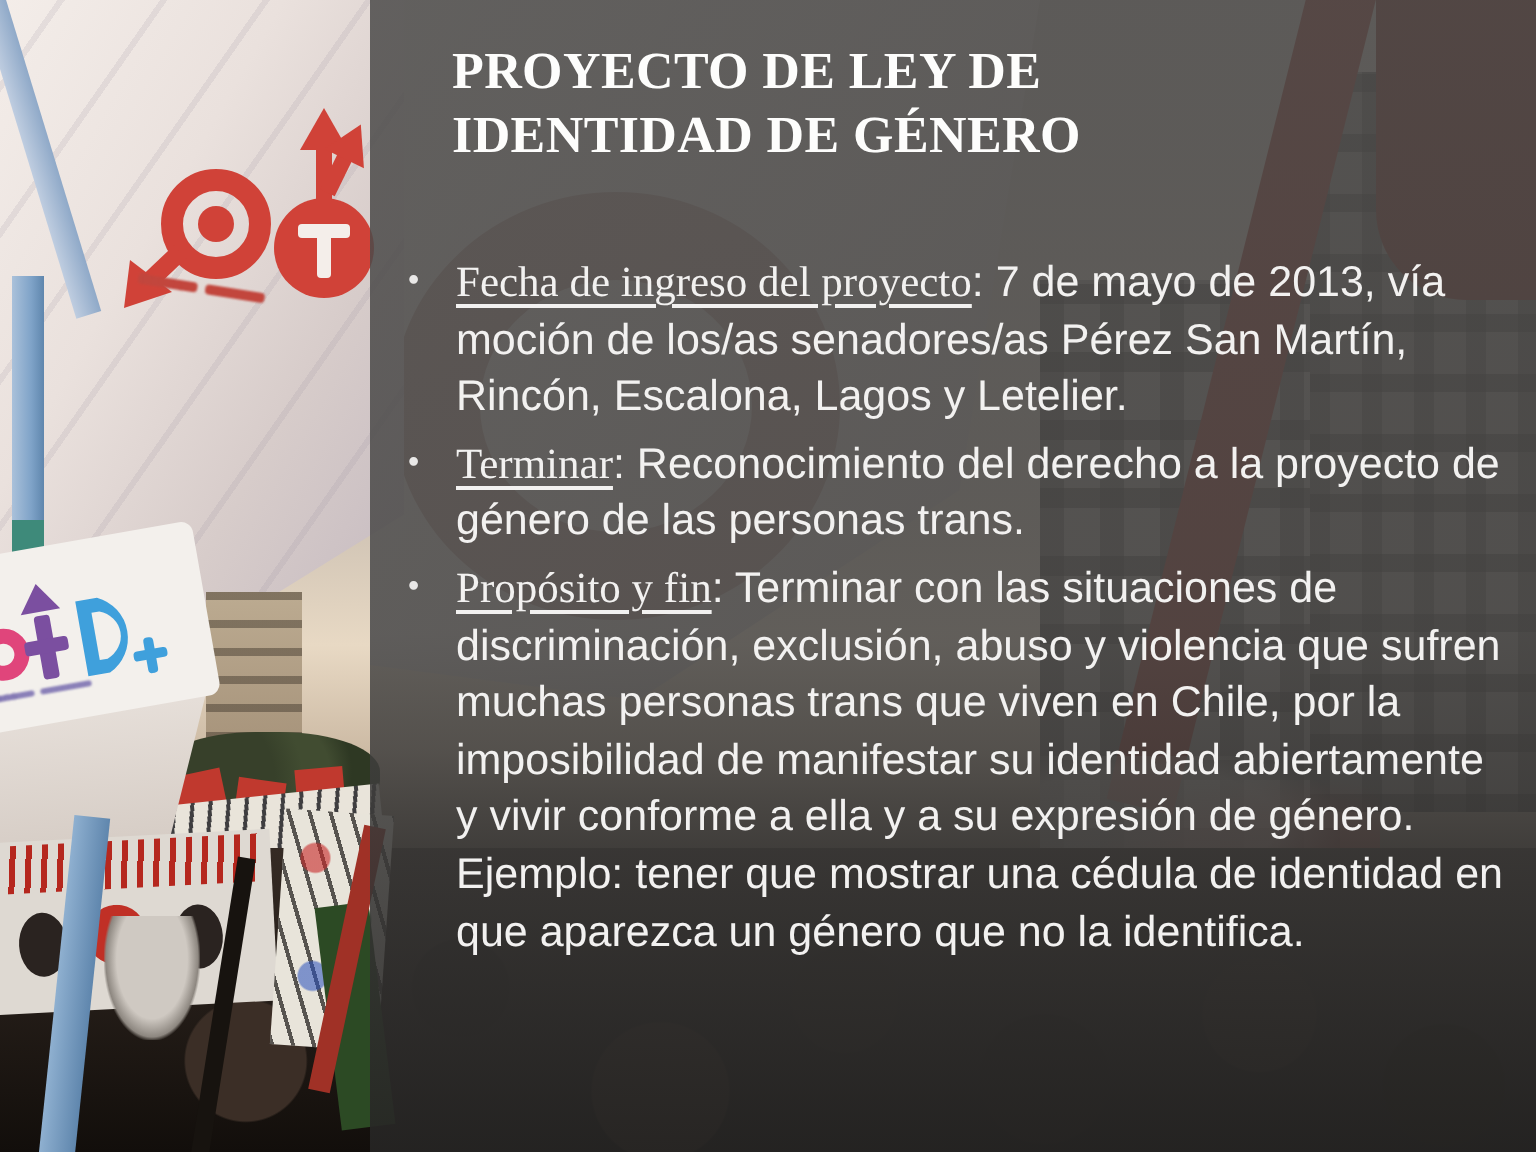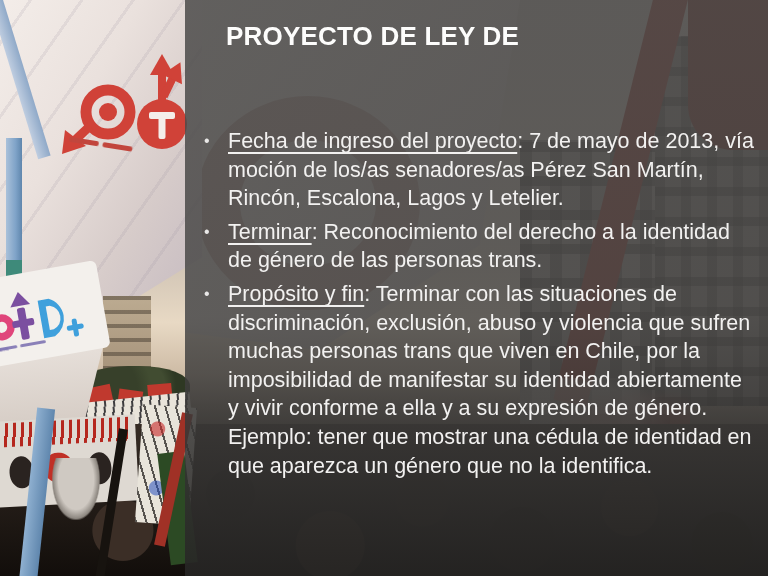--- a/index.html
+++ b/index.html
@@ -104,27 +104,27 @@
   .elder{left:52px;top:458px;width:48px;height:62px;
       background:radial-gradient(ellipse at 50% 35%,#cfc9c2 0 52%,#8d8780 68%,transparent 72%);}
 
   
   .overlay{left:185px;top:0;width:583px;height:576px;
       background:linear-gradient(180deg,rgba(77,76,75,.86) 0%,rgba(72,71,70,.84) 55%,
                  rgba(52,51,50,.88) 80%,rgba(38,37,36,.9) 100%);}
 
   
   .title{left:226px;top:20px;width:520px;color:#fdfdfc;
-      font-family:Liberation Sans, sans-serif;font-weight:bold;font-size:26px;line-height:32px;letter-spacing:.2px;}
+      font-family:Liberation Serif, serif;font-weight:bold;font-size:26px;line-height:32px;letter-spacing:.2px;}
   .bullets{left:202px;top:127px;width:556px;margin:0;padding:0;list-style:none;}
   .bullets li{position:static;display:flex;margin:0 0 5px 0;color:#f2f1f0;
       font-size:21.5px;line-height:28.6px;}
   .dot{position:static;flex:none;width:26px;font-size:16px;color:#e9e8e7;padding-left:2px;}
   .btext{position:static;flex:1;}
-  .lead{position:static;text-decoration:underline;text-underline-offset:4px;text-decoration-thickness:1.5px;}
+  .lead{position:static;text-decoration:underline;text-underline-offset:4px;text-decoration-thickness:1.5px;font-family:Liberation Serif, serif;}
   .rest{position:static;}
   .tline{position:static;display:block;}
 </style>
 </head>
 <body>
 
 <div class="slide">
 
   <div class="photo">
     <div class="bldg1"></div>
@@ -202,30 +202,31 @@
     <div class="elder"></div>
     <div class="pole-blue-bottom"></div>
     <div class="pole-black"></div>
     <div class="pole-red"></div>
   </div>
 
   <div class="overlay"></div>
 
   <div class="title">
     <span class="tline">PROYECTO DE LEY DE</span>
+    <span class="tline">IDENTIDAD DE GÉNERO</span>
   </div>
 
   <ul class="bullets">
       <li>
         <span class="dot">•</span>
         <span class="btext"><span class="lead">Fecha de ingreso del proyecto</span><span class="rest">: 7 de mayo de 2013, vía moción de los/as senadores/as Pérez San Martín, Rincón, Escalona, Lagos y Letelier.</span></span>
       </li>
       <li>
         <span class="dot">•</span>
-        <span class="btext"><span class="lead">Terminar</span><span class="rest">: Reconocimiento del derecho a la identidad de género de las personas trans.</span></span>
+        <span class="btext"><span class="lead">Terminar</span><span class="rest">: Reconocimiento del derecho a la proyecto de género de las personas trans.</span></span>
       </li>
       <li>
         <span class="dot">•</span>
         <span class="btext"><span class="lead">Propósito y fin</span><span class="rest">: Terminar con las situaciones de discriminación, exclusión, abuso y violencia que sufren muchas personas trans que viven en Chile, por la imposibilidad de manifestar su identidad abiertamente y vivir conforme a ella  y a su expresión de género. Ejemplo: tener que mostrar una cédula de identidad en que aparezca un género que no la identifica.</span></span>
       </li>
     </ul>
 
 </div>
 
 </body></html>

